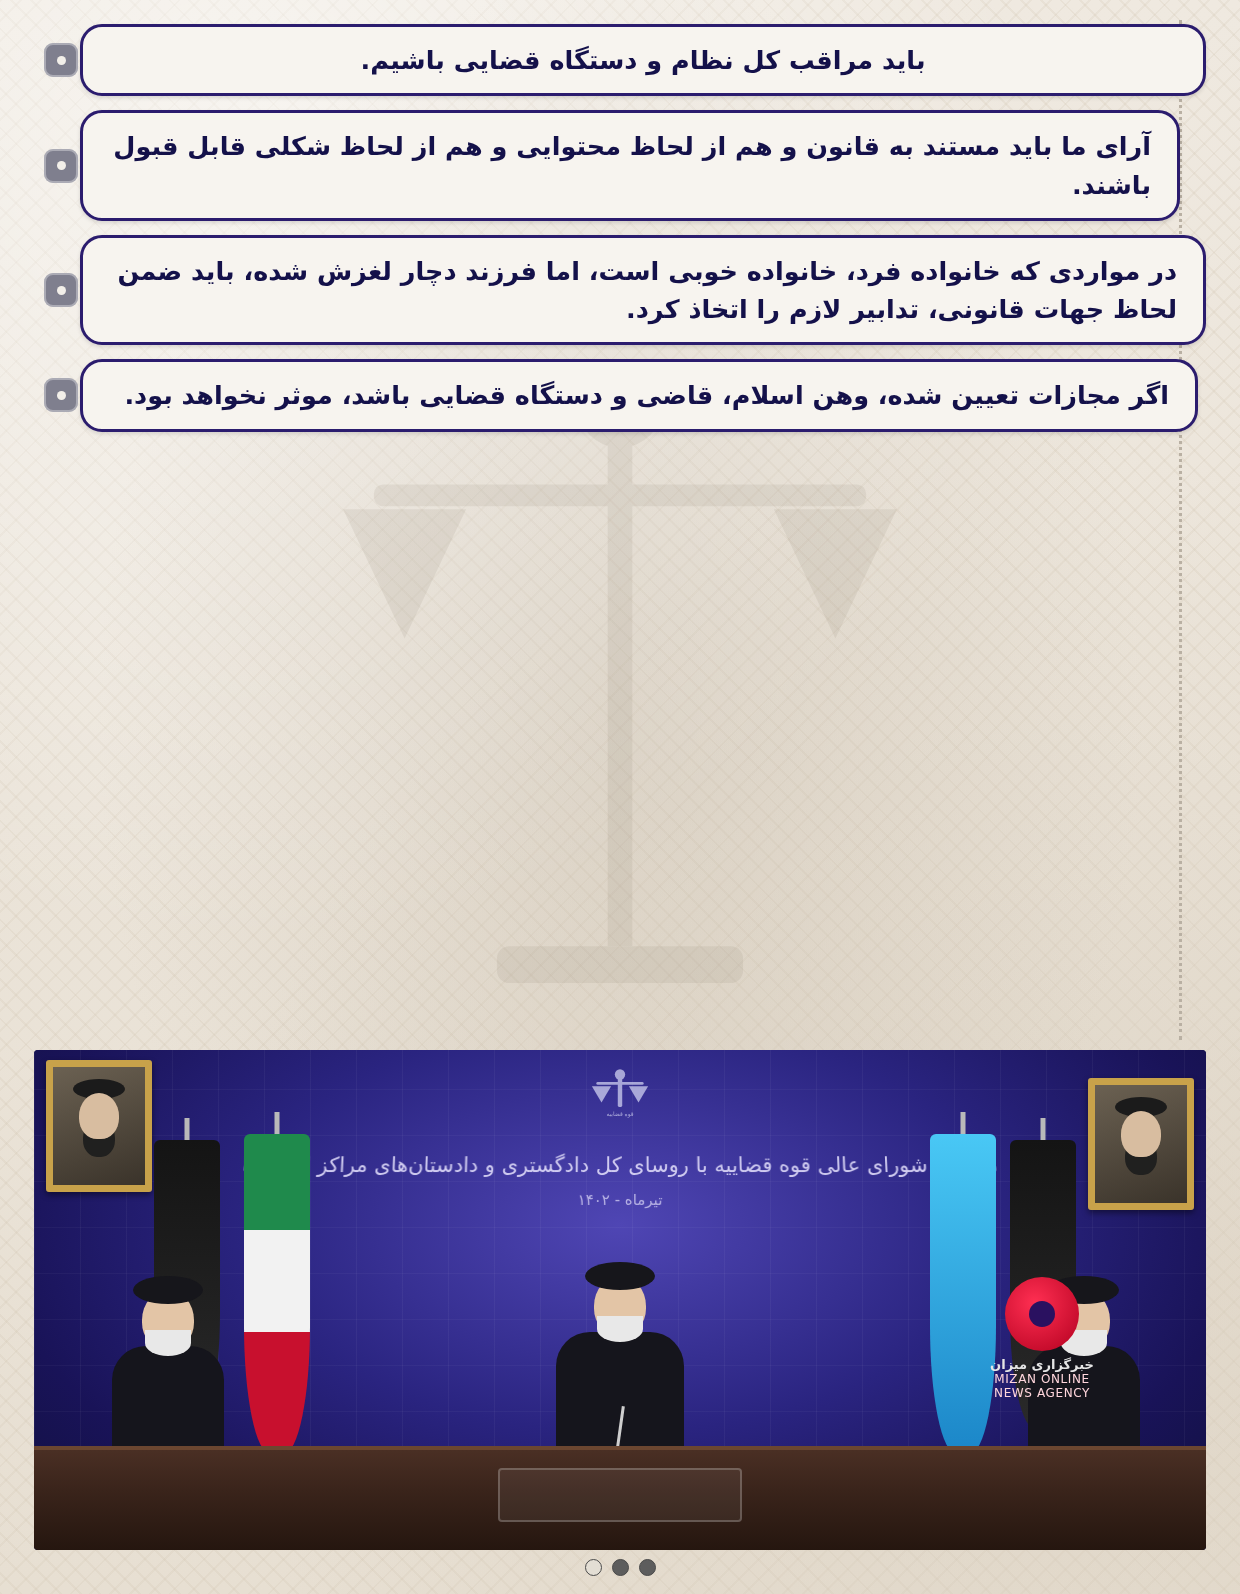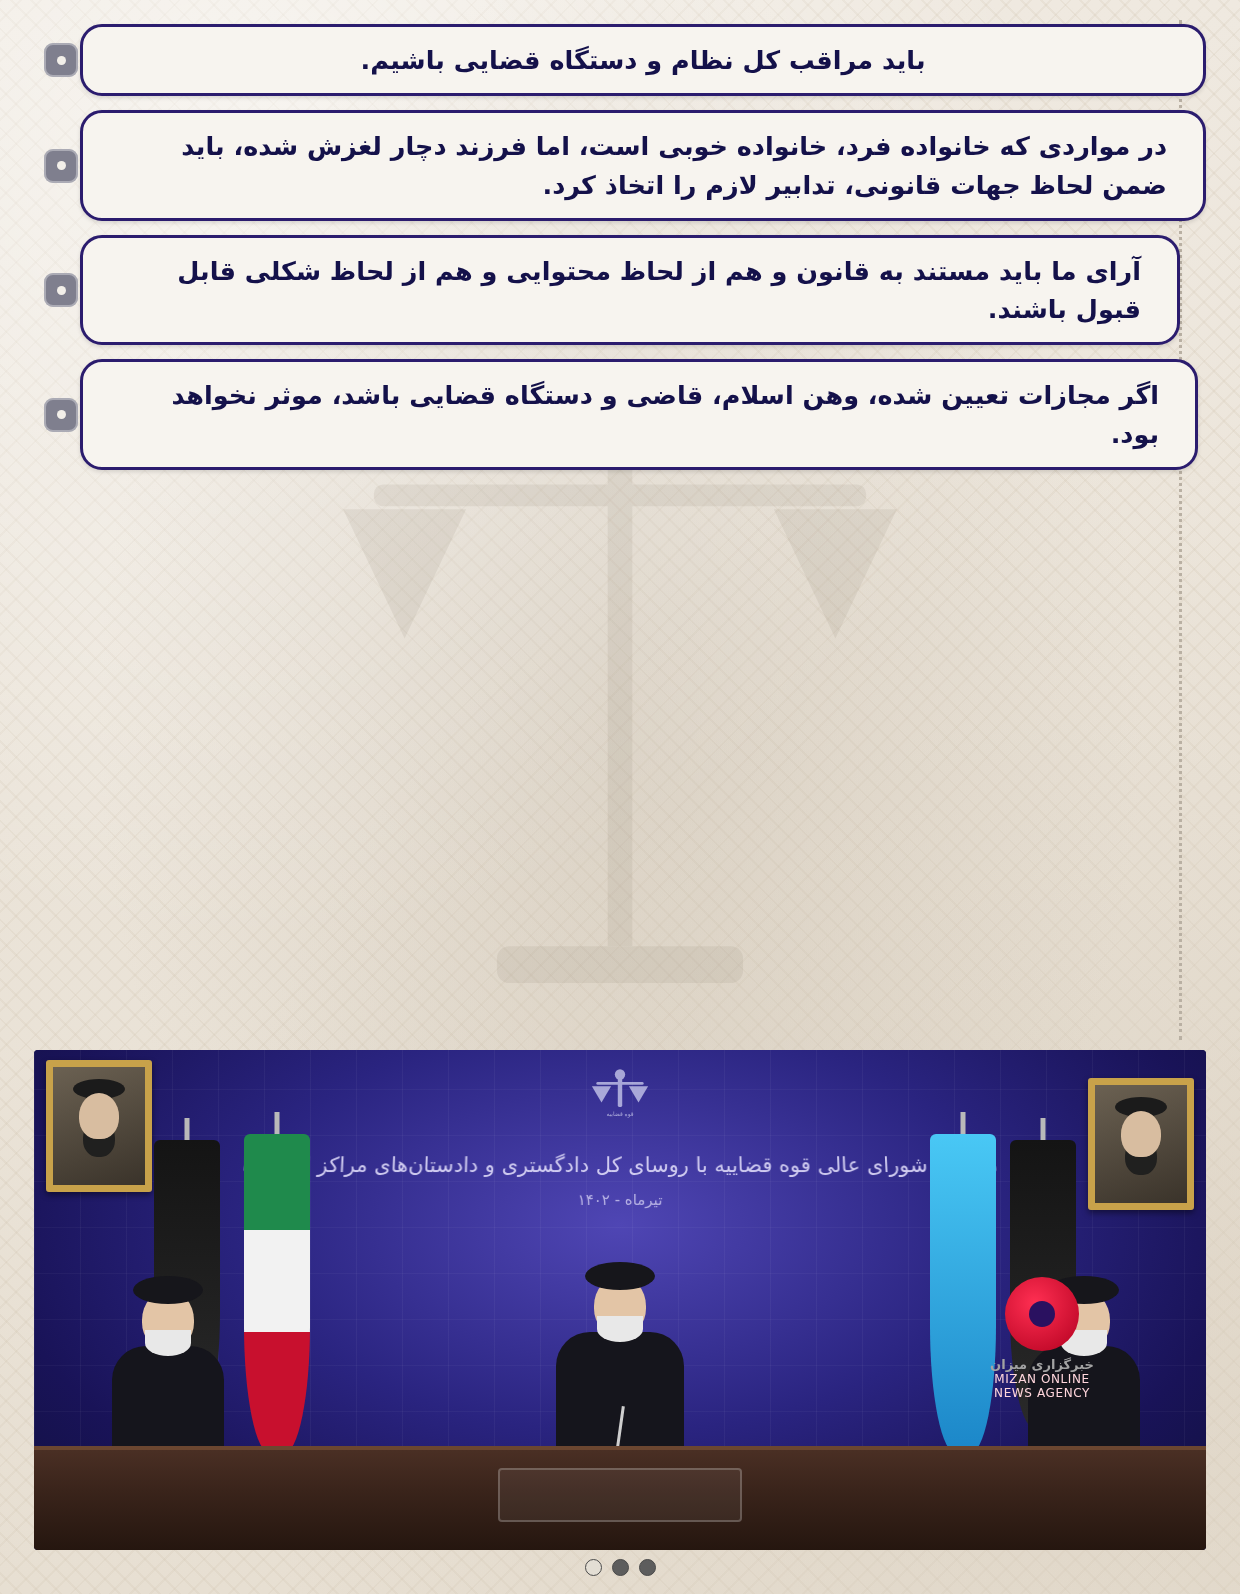--- a/index.html
+++ b/index.html
@@ -96,21 +96,21 @@
     border-radius: 50%;
     background: #f2efe9;
     display: block;
   }
 
   .bubble {
     flex: 1 1 auto;
     background: #f7f4ef;
     border: 3px solid #2b1c6e;
     border-radius: 22px;
-    padding: 14px 36px;
+    padding: 14px 26px;
     box-sizing: border-box;
     color: #14114a;
     font-size: 25.5px;
     font-weight: bold;
     line-height: 1.5;
     text-align: right;
     box-shadow: 0 2px 4px rgba(0,0,0,0.12);
   }
   .bubble.centered { text-align: center; }
 
@@ -316,21 +316,21 @@
     position: absolute;
     left: 50%; top: 50%;
     transform: translate(-50%,-50%);
     width: 26px; height: 26px;
     border-radius: 50%;
     background: #2a1160;
   }
   .news-logo .fa {
     font-size: 13px;
     font-weight: bold;
-    color: #a3a3a3;
+    color: #e5e5e5;
   }
   .news-logo .en {
     font-size: 12px;
     letter-spacing: 0.6px;
     color: #ffd6dc;
     direction: ltr;
   }
 
   
   .dots {
@@ -379,28 +379,28 @@
         </div>
     </div>
 
 
 
 
 
 
 
     <div class="quote-row">
-      <div class="bubble indent-0">در مواردی که خانواده فرد، خانواده خوبی است، اما فرزند دچار لغزش شده، باید ضمن لحاظ جهات قانونی، تدابیر لازم را اتخاذ کرد.</div>
+      <div class="bubble indent-1">آرای ما باید مستند به قانون و هم از لحاظ محتوایی و هم از لحاظ شکلی قابل قبول باشند.</div>
       <div class="bullet-dot">
           <span></span>
         </div>
     </div>
 
     <div class="quote-row">
-      <div class="bubble indent-1">آرای ما باید مستند به قانون و هم از لحاظ محتوایی و هم از لحاظ شکلی قابل قبول باشند.</div>
+      <div class="bubble indent-0">در مواردی که خانواده فرد، خانواده خوبی است، اما فرزند دچار لغزش شده، باید ضمن لحاظ جهات قانونی، تدابیر لازم را اتخاذ کرد.</div>
       <div class="bullet-dot">
           <span></span>
         </div>
     </div>
 
     <div class="quote-row">
       <div class="bubble indent-2">اگر مجازات تعیین شده، وهن اسلام، قاضی و دستگاه قضایی باشد، موثر نخواهد بود.</div>
       <div class="bullet-dot">
           <span></span>
         </div>

